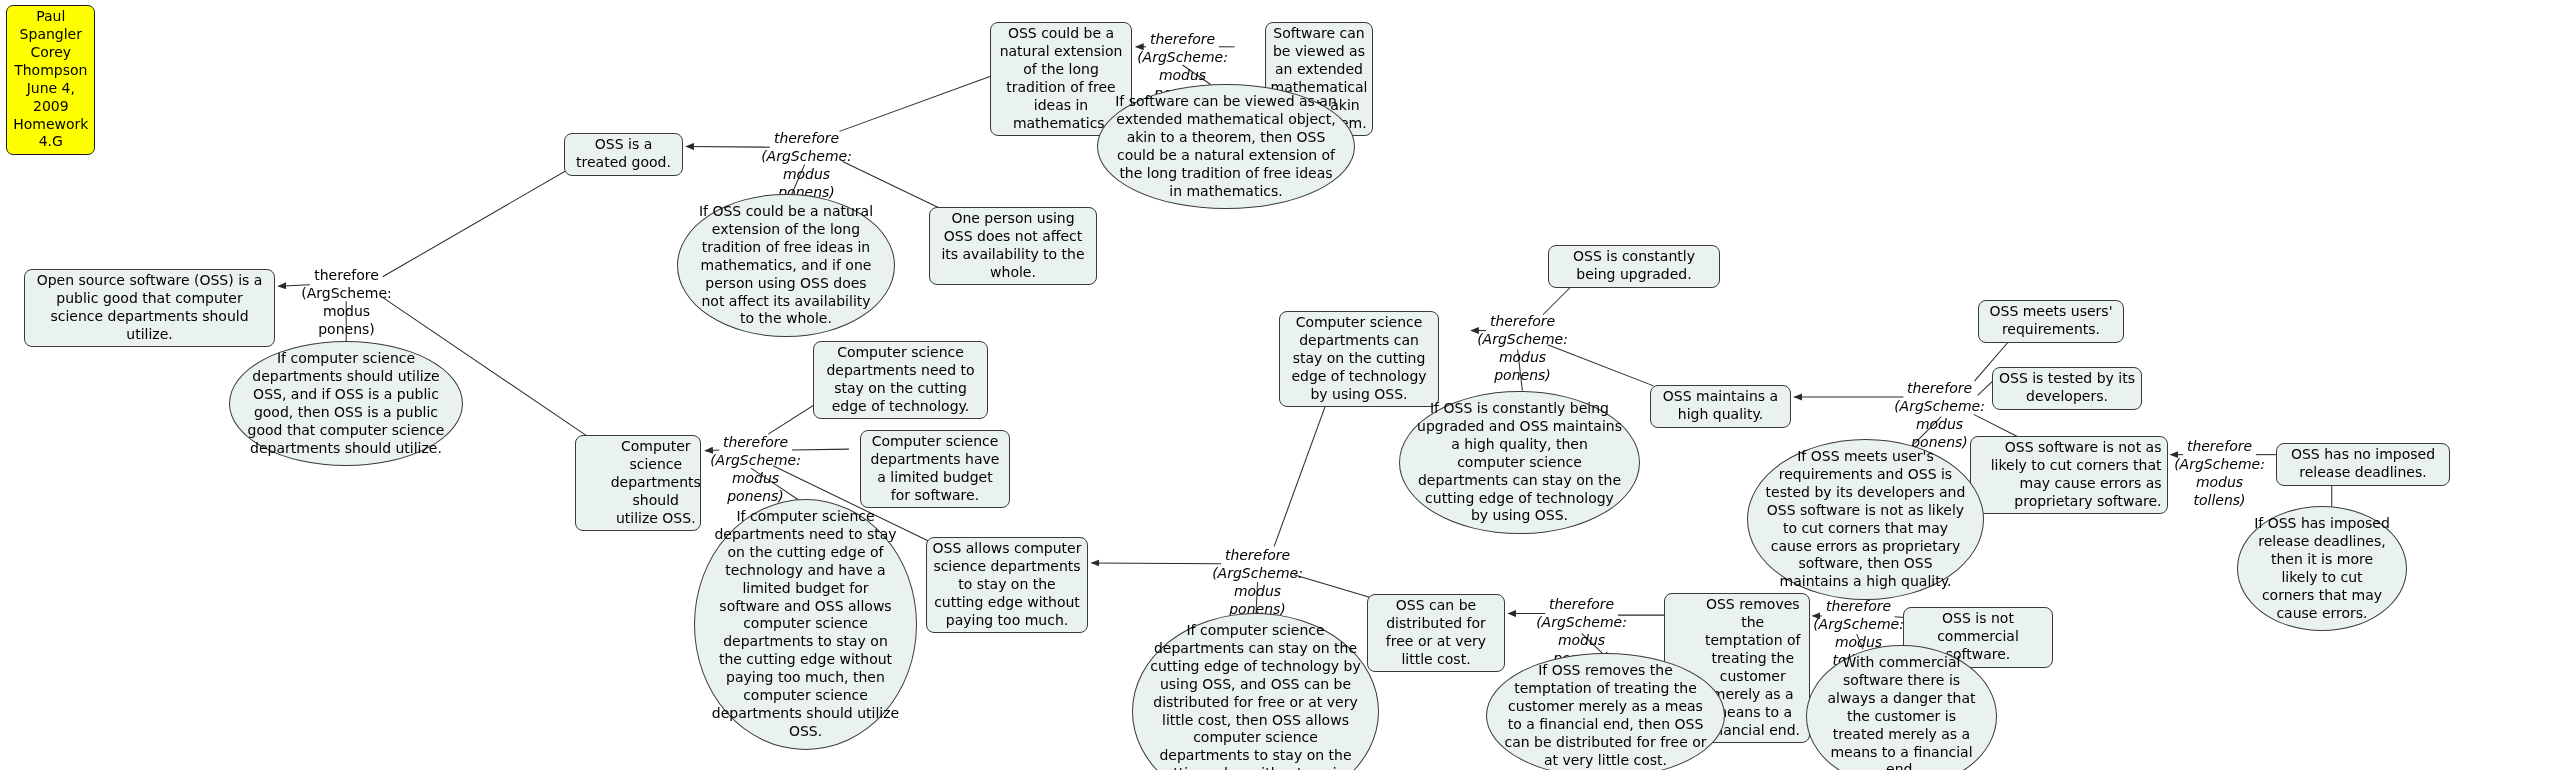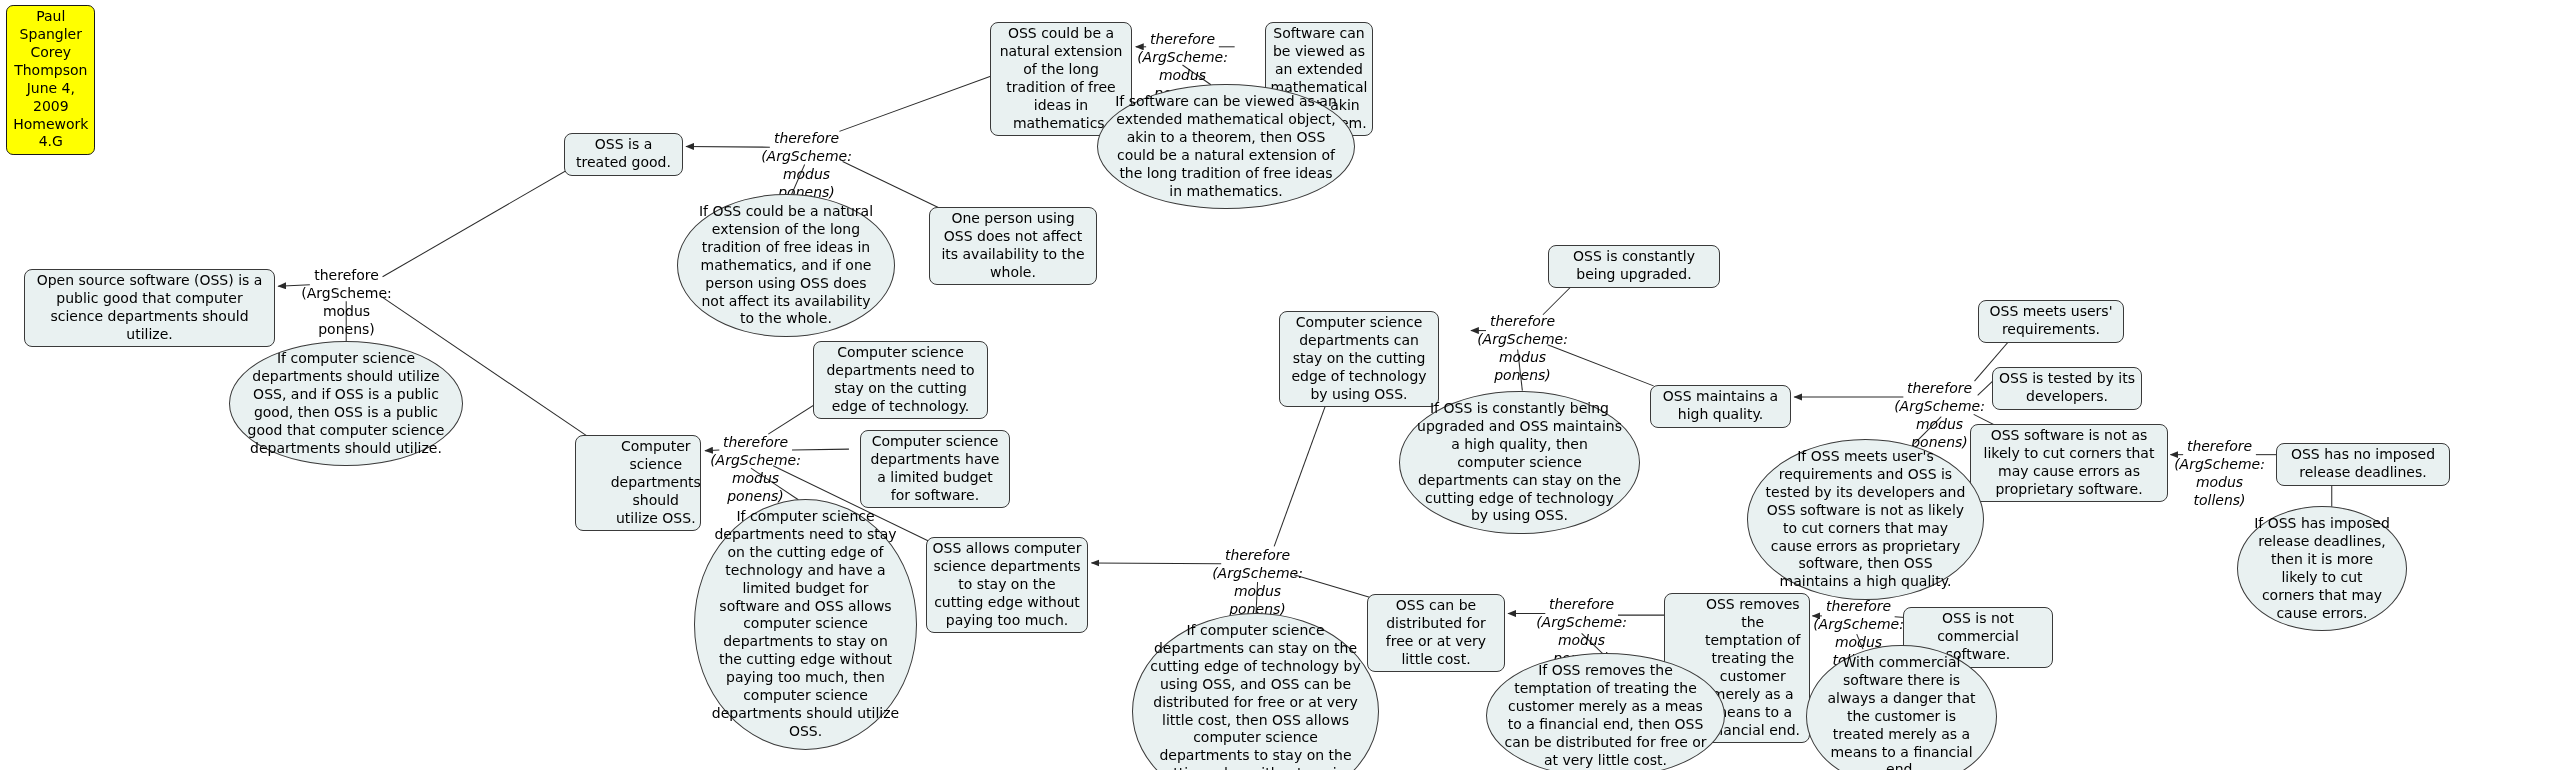--- a/index.html
+++ b/index.html
@@ -101,21 +101,21 @@
 (ArgScheme:
 modus ponens)</div>
       <div class="node box" style="left: 1548px; top: 245px; width: 172px; min-height: 24px;">OSS is constantly being upgraded.</div>
       <div class="node ellipse" style="left: 1399px; top: 391px; width: 241px; min-height: 119px;">If OSS is constantly being upgraded and OSS maintains a high quality, then computer science departments can stay on the cutting edge of technology by using OSS.</div>
       <div class="node box" style="left: 1650px; top: 385px; width: 141px; min-height: 24px;">OSS maintains a high quality.</div>
       <div class="node label" style="left: 1903px; top: 378px; width: 73px; min-height: 38px;">therefore
 (ArgScheme:
 modus ponens)</div>
       <div class="node box" style="left: 1978px; top: 300px; width: 146px; min-height: 23px;">OSS meets users' requirements.</div>
       <div class="node box" style="left: 1992px; top: 367px; width: 150px; min-height: 23px;">OSS is tested by its developers.</div>
-      <div class="node box" style="left: 1970px; top: 424px; width: 198px; min-height: 38px;">OSS software is not as likely to cut corners that may cause errors as proprietary software.</div>
+      <div class="node box" style="left: 1970px; top: 436px; width: 198px; min-height: 38px; text-align: right;">OSS software is not as likely to cut corners that may cause errors as proprietary software.</div>
       <div class="node ellipse" style="left: 1747px; top: 439px; width: 237px; min-height: 145px;">If OSS meets user's requirements and OSS is tested by its developers and OSS software is not as likely to cut corners that may cause errors as proprietary software, then OSS maintains a high quality.</div>
       <div class="node label" style="left: 2183px; top: 436px; width: 73px; min-height: 36px;">therefore
 (ArgScheme:
 modus tollens)</div>
       <div class="node box" style="left: 2276px; top: 443px; width: 174px; min-height: 24px;">OSS has no imposed release deadlines.</div>
       <div class="node ellipse" style="left: 2237px; top: 506px; width: 170px; min-height: 95px;">If OSS has imposed release deadlines, then it is more likely to cut corners that may cause errors.</div>
       <div class="node label" style="left: 1221px; top: 545px; width: 73px; min-height: 36px;">therefore
 (ArgScheme:
 modus ponens)</div>
       <div class="node box" style="left: 1367px; top: 594px; width: 138px; min-height: 36px;">OSS can be distributed for free or at very little cost.</div>

